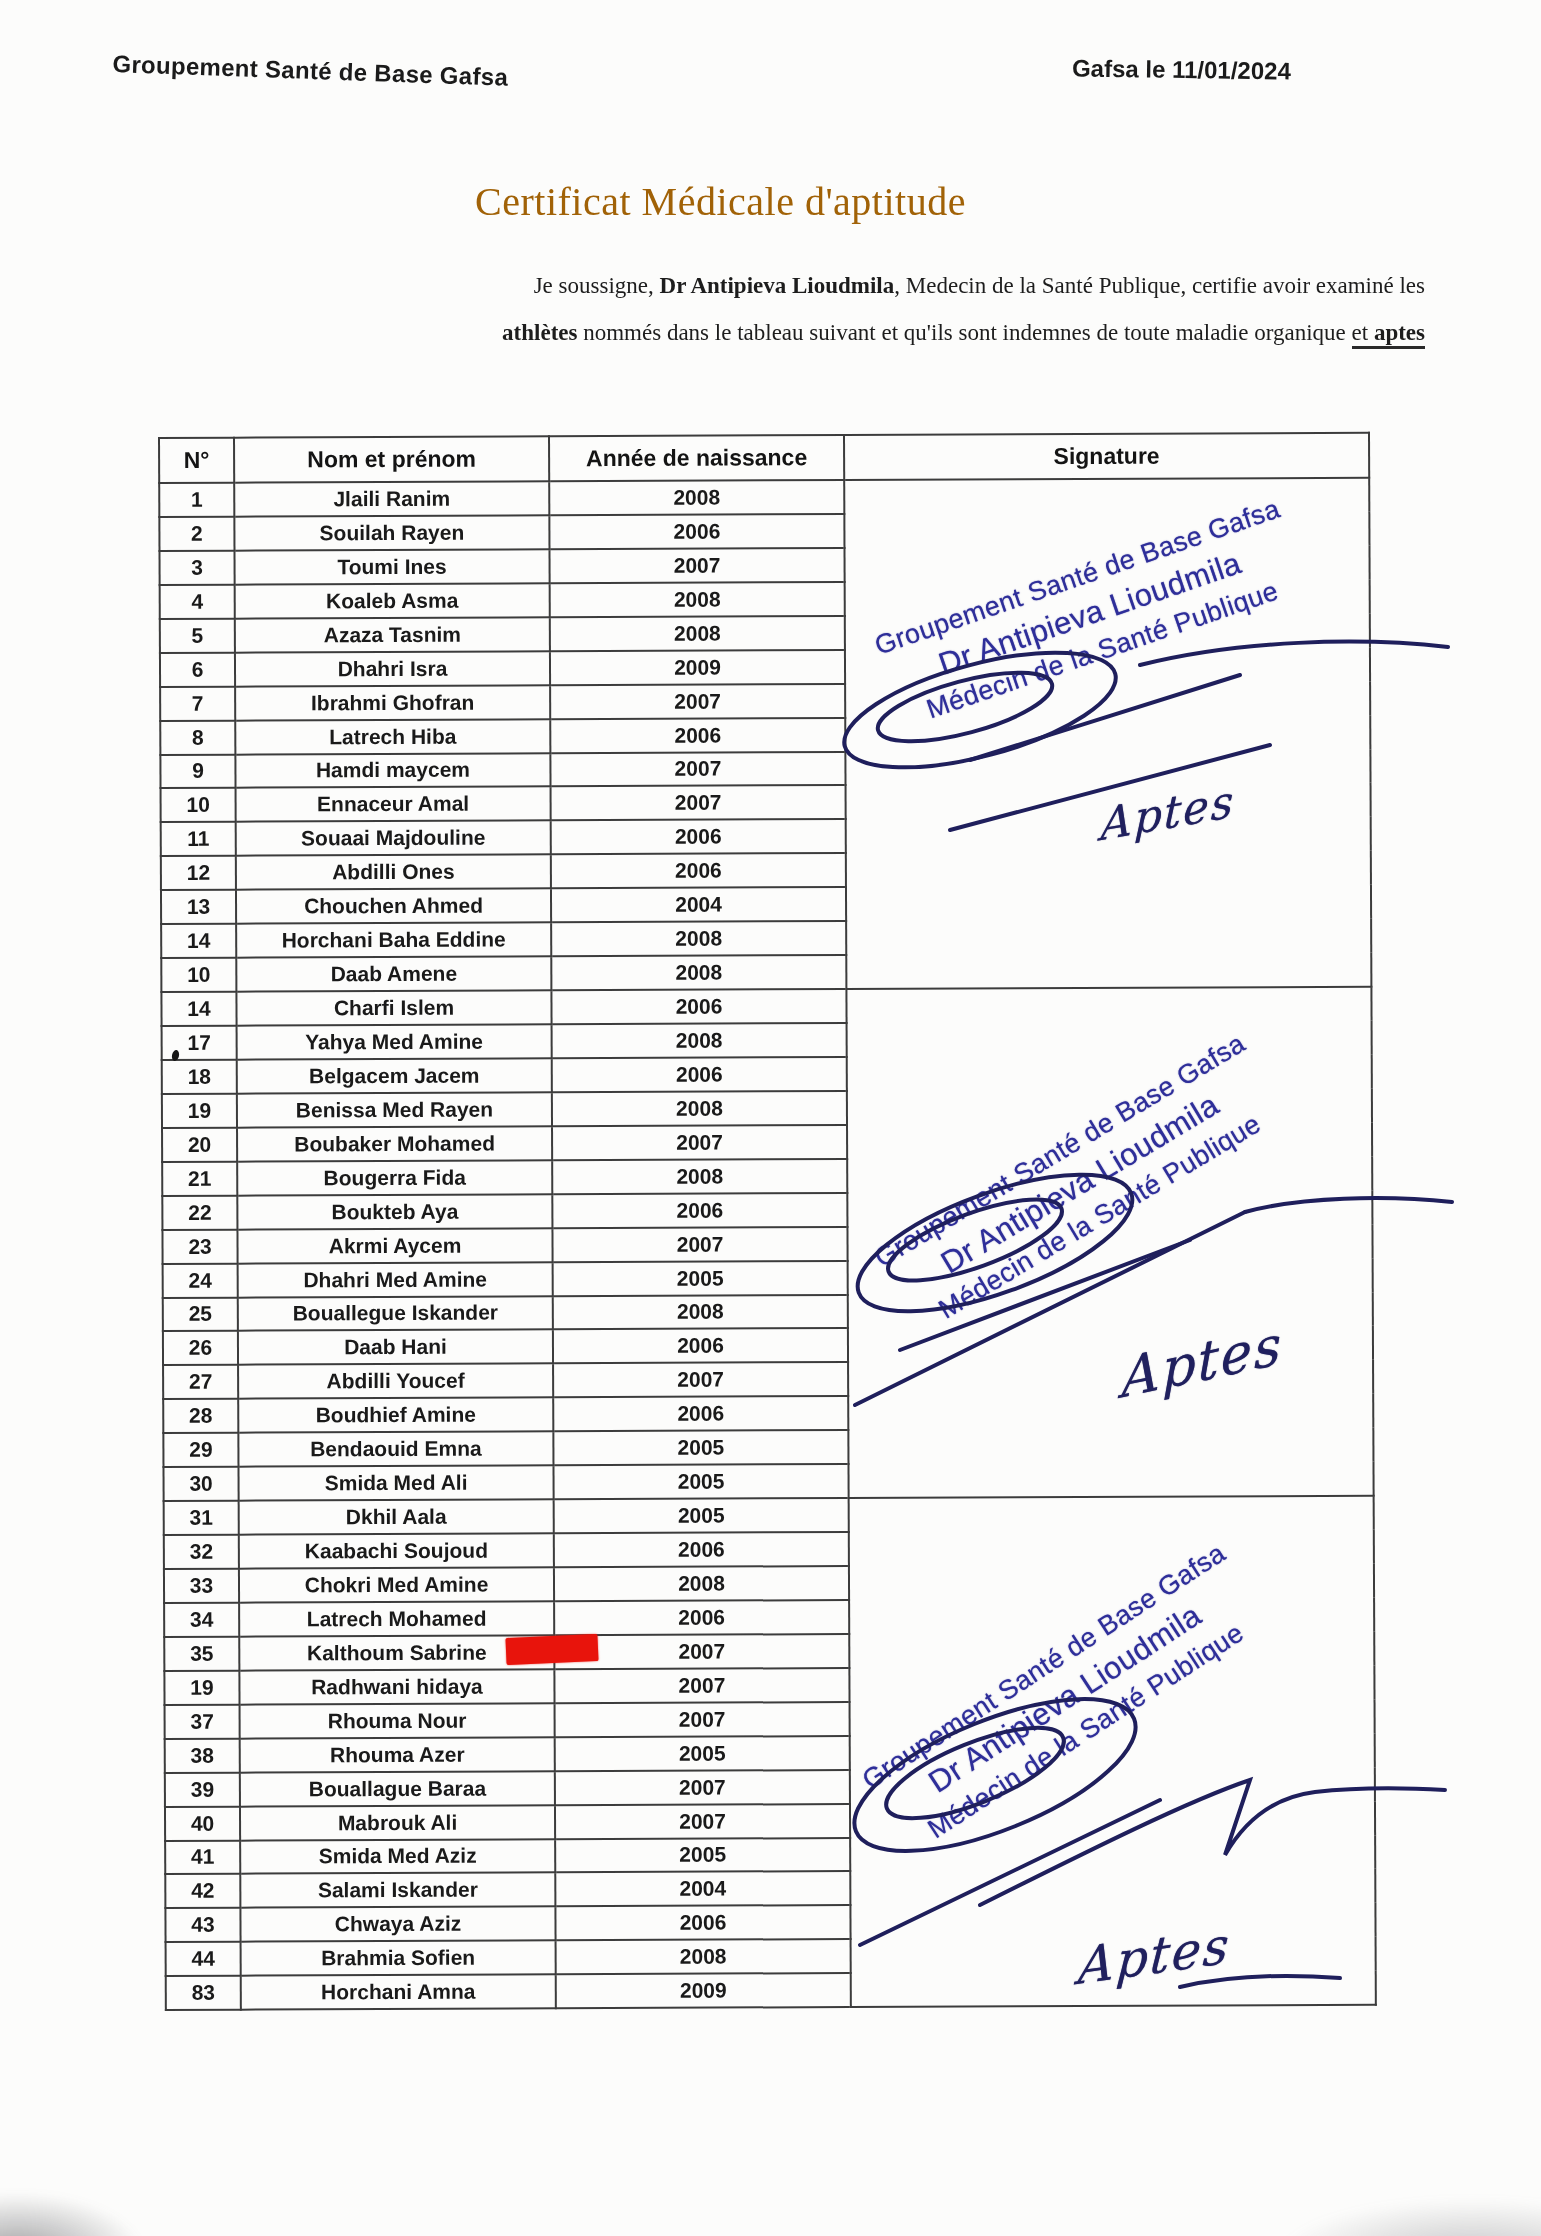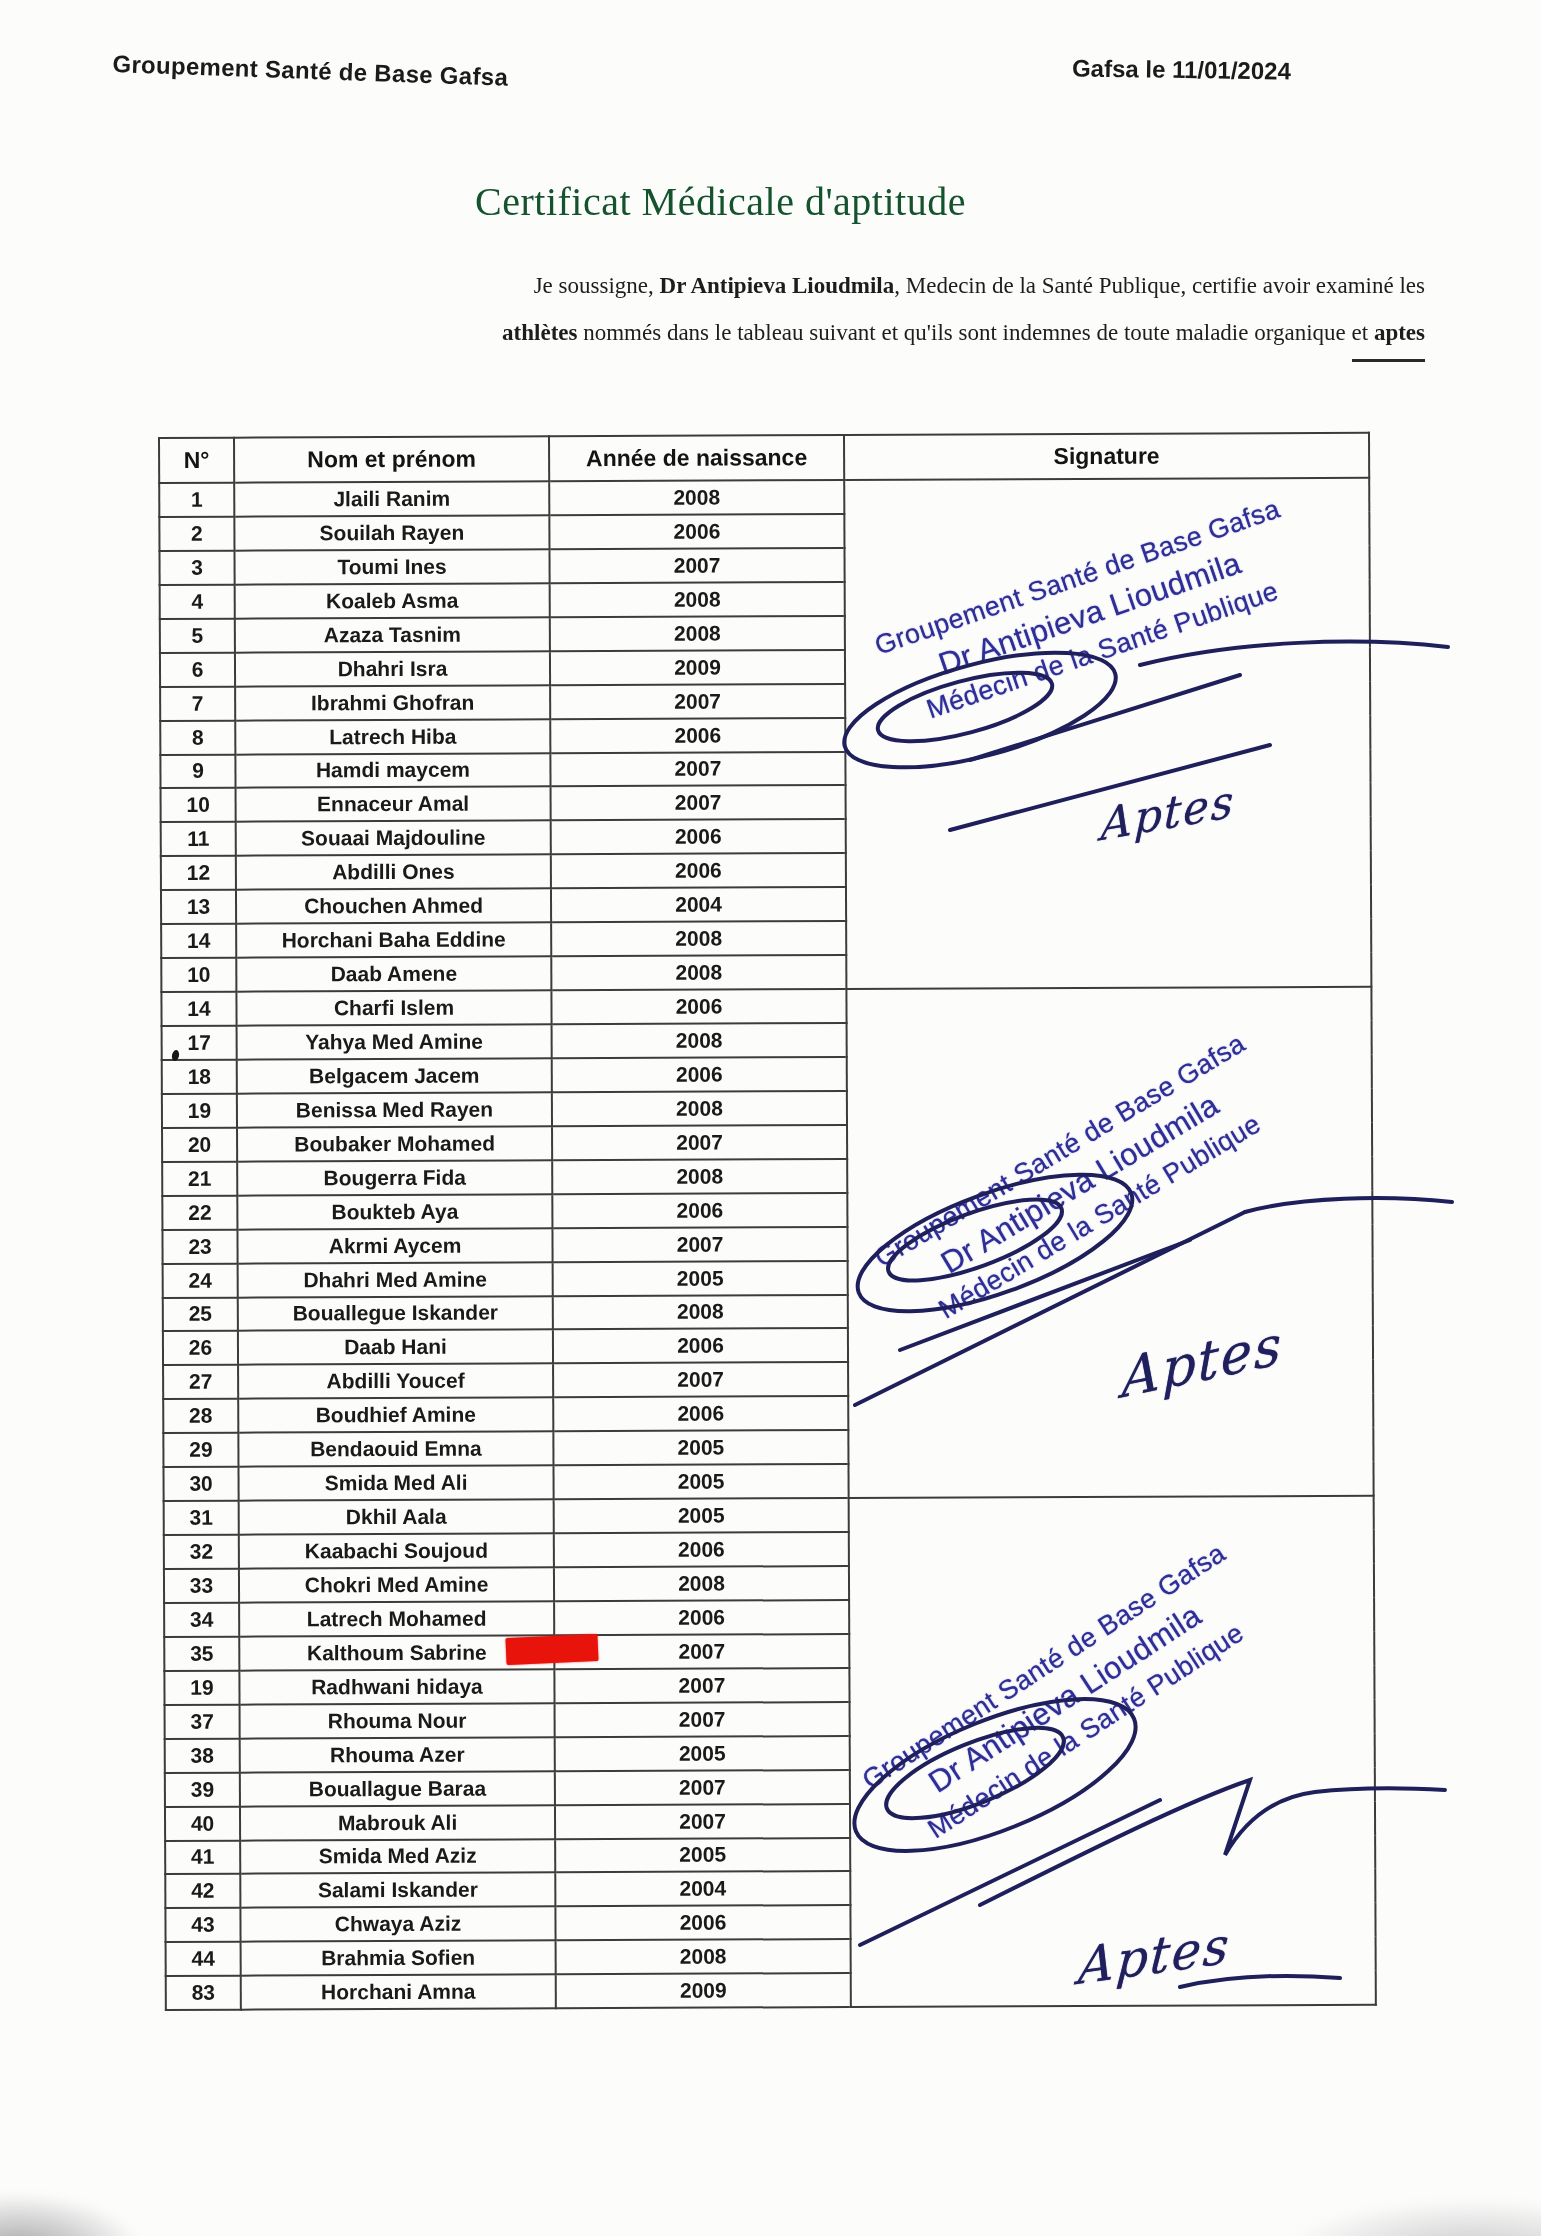--- a/index.html
+++ b/index.html
@@ -20,30 +20,30 @@
   .hdr-right{
     position:absolute;left:1072px;top:56px;
     font-size:24px;font-weight:700;
     transform:rotate(.8deg);
   }
   
   .title{
     position:absolute;left:0;top:178px;width:1441px;
     text-align:center;
     font-family:"Liberation Serif", serif;
-    font-size:40px;letter-spacing:.5px;color:#14532d;
+    font-size:40px;letter-spacing:.5px;color:#a16207;
   }
   .intro{
     position:absolute;left:95px;top:262px;width:1330px;
     font-family:"Liberation Serif", serif;
     font-size:23px;line-height:47px;color:#1d1d1d;
     text-align:right;
   }
   .intro b{font-weight:700;}
-  .ul{border-bottom:3px solid #2a2a2a;padding-bottom:14px;}
+  .ul{border-bottom:3px solid #2a2a2a;padding-bottom:1px;}
   
   .tbl-wrap{
     position:absolute;left:158px;top:437px;
     transform:rotate(-.25deg);transform-origin:top left;
     z-index:1;
   }
   table{border-collapse:collapse;table-layout:fixed;width:1210px;}
   th,td{border:2px solid #3c3c3c;padding:0;text-align:center;overflow:hidden;}
   th{height:43px;font-size:23px;font-weight:700;color:#141414;}
   tbody tr{height:33.95px;}

